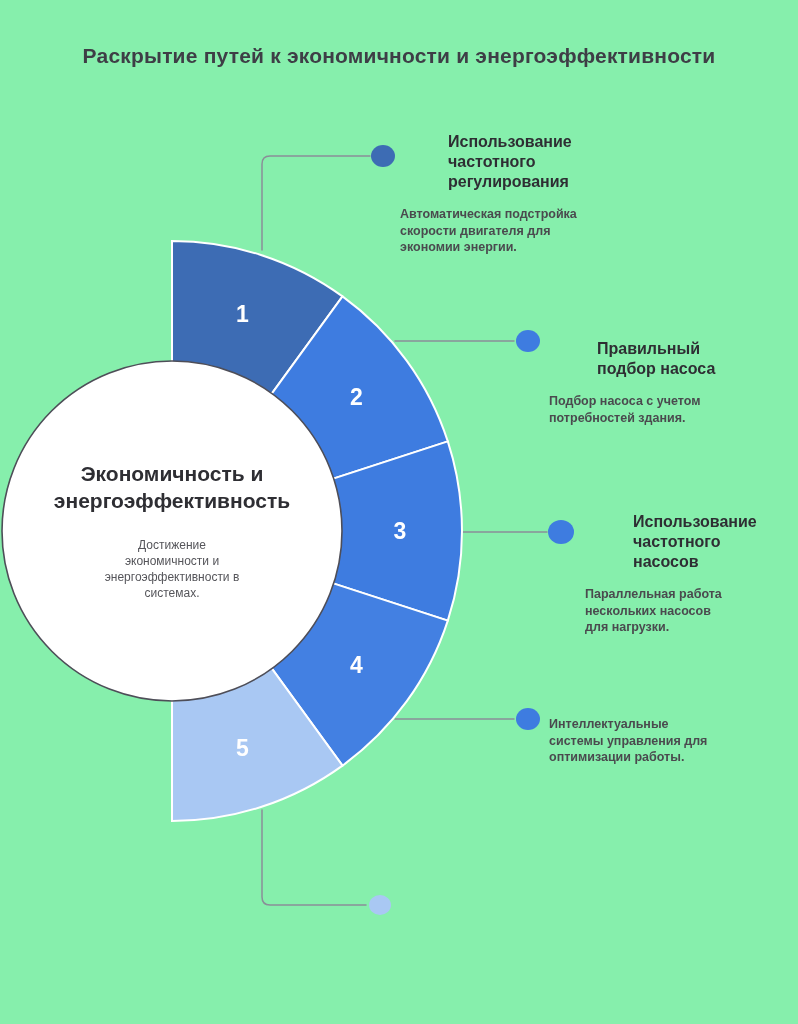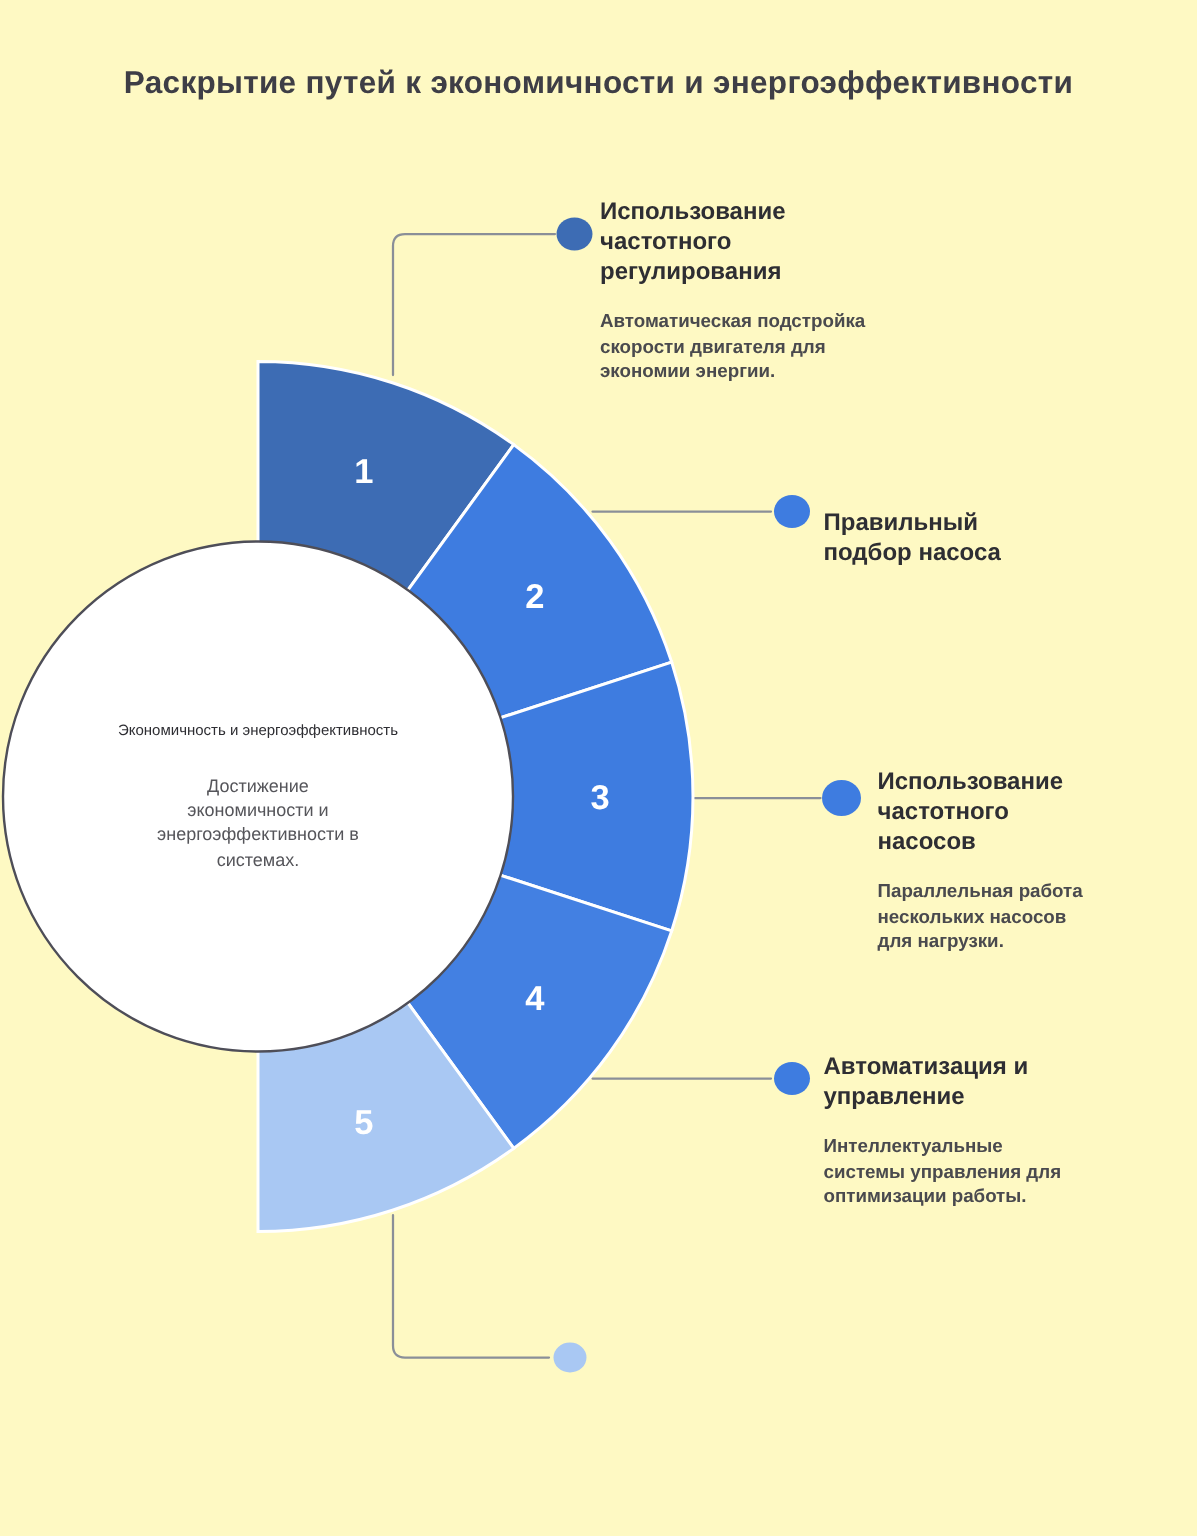--- a/index.html
+++ b/index.html
@@ -1,32 +1,32 @@
 <!DOCTYPE html>
 <html><head>
 <meta charset="utf-8">
 <style>
   html,body{margin:0;padding:0;background:#ffffff;}
   .stage{
-    position:relative;width:798px;height:1024px;background:#fef9c3;overflow:hidden;
+    position:relative;width:798px;height:1024px;background:#86efac;overflow:hidden;
     font-family:"Liberation Sans", sans-serif;
   }
   .page-title{
     position:absolute;top:44px;left:0;width:100%;text-align:center;
     font-size:21px;font-weight:bold;color:#3e3e46;letter-spacing:.2px;
   }
   .diagram-svg{position:absolute;left:0;top:0;}
   .callout{position:absolute;}
-  .callout-title{font-size:16px;font-weight:bold;color:#2e2e33;line-height:1.25;}
+  .callout-title{font-size:16px;font-weight:bold;color:#2e2e33;line-height:1.25;margin-left:48px;}
   .callout-body{font-size:12.5px;color:#4a4a4e;line-height:1.32;margin-top:14px;font-weight:bold;}
   .center-text{
     position:absolute;left:172px;top:531px;transform:translate(-50%,-50%);
     width:240px;text-align:center;
   }
-  .center-title{font-size:10px;font-weight:normal;color:#2e2e33;line-height:1.3;}
+  .center-title{font-size:21px;font-weight:bold;color:#2e2e33;line-height:1.3;}
   .center-sub{font-size:12px;color:#55555a;line-height:1.35;margin:22px auto 0;max-width:152px;}
 </style>
 </head>
 <body>
 
 <div class="stage">
 
   <div class="page-title">Раскрытие путей к экономичности и энергоэффективности</div>
 
   <svg class="diagram-svg" width="798" height="1024" viewBox="0 0 798 1024">
@@ -58,26 +58,26 @@
     <div class="center-sub">Достижение экономичности и энергоэффективности в системах.</div>
   </div>
 
   <div class="callout" style="left:400px;top:132px">
     <div class="callout-title" style="width:152px">Использование частотного регулирования</div>
     <div class="callout-body" style="width:182px">Автоматическая подстройка скорости двигателя для экономии энергии.</div>
   </div>
 
   <div class="callout" style="left:549px;top:339px">
     <div class="callout-title" style="width:130px">Правильный подбор насоса</div>
+    <div class="callout-body" style="width:152px">Подбор насоса с учетом потребностей здания.</div>
   </div>
 
   <div class="callout" style="left:585px;top:512px">
     <div class="callout-title" style="width:140px">Использование частотного насосов</div>
     <div class="callout-body" style="width:145px">Параллельная работа нескольких насосов для нагрузки.</div>
   </div>
 
   <div class="callout" style="left:549px;top:702px">
-    <div class="callout-title" style="width:155px">Автоматизация и управление</div>
     <div class="callout-body" style="width:172px">Интеллектуальные системы управления для оптимизации работы.</div>
   </div>
 
 
 </div>
 
 </body></html>

